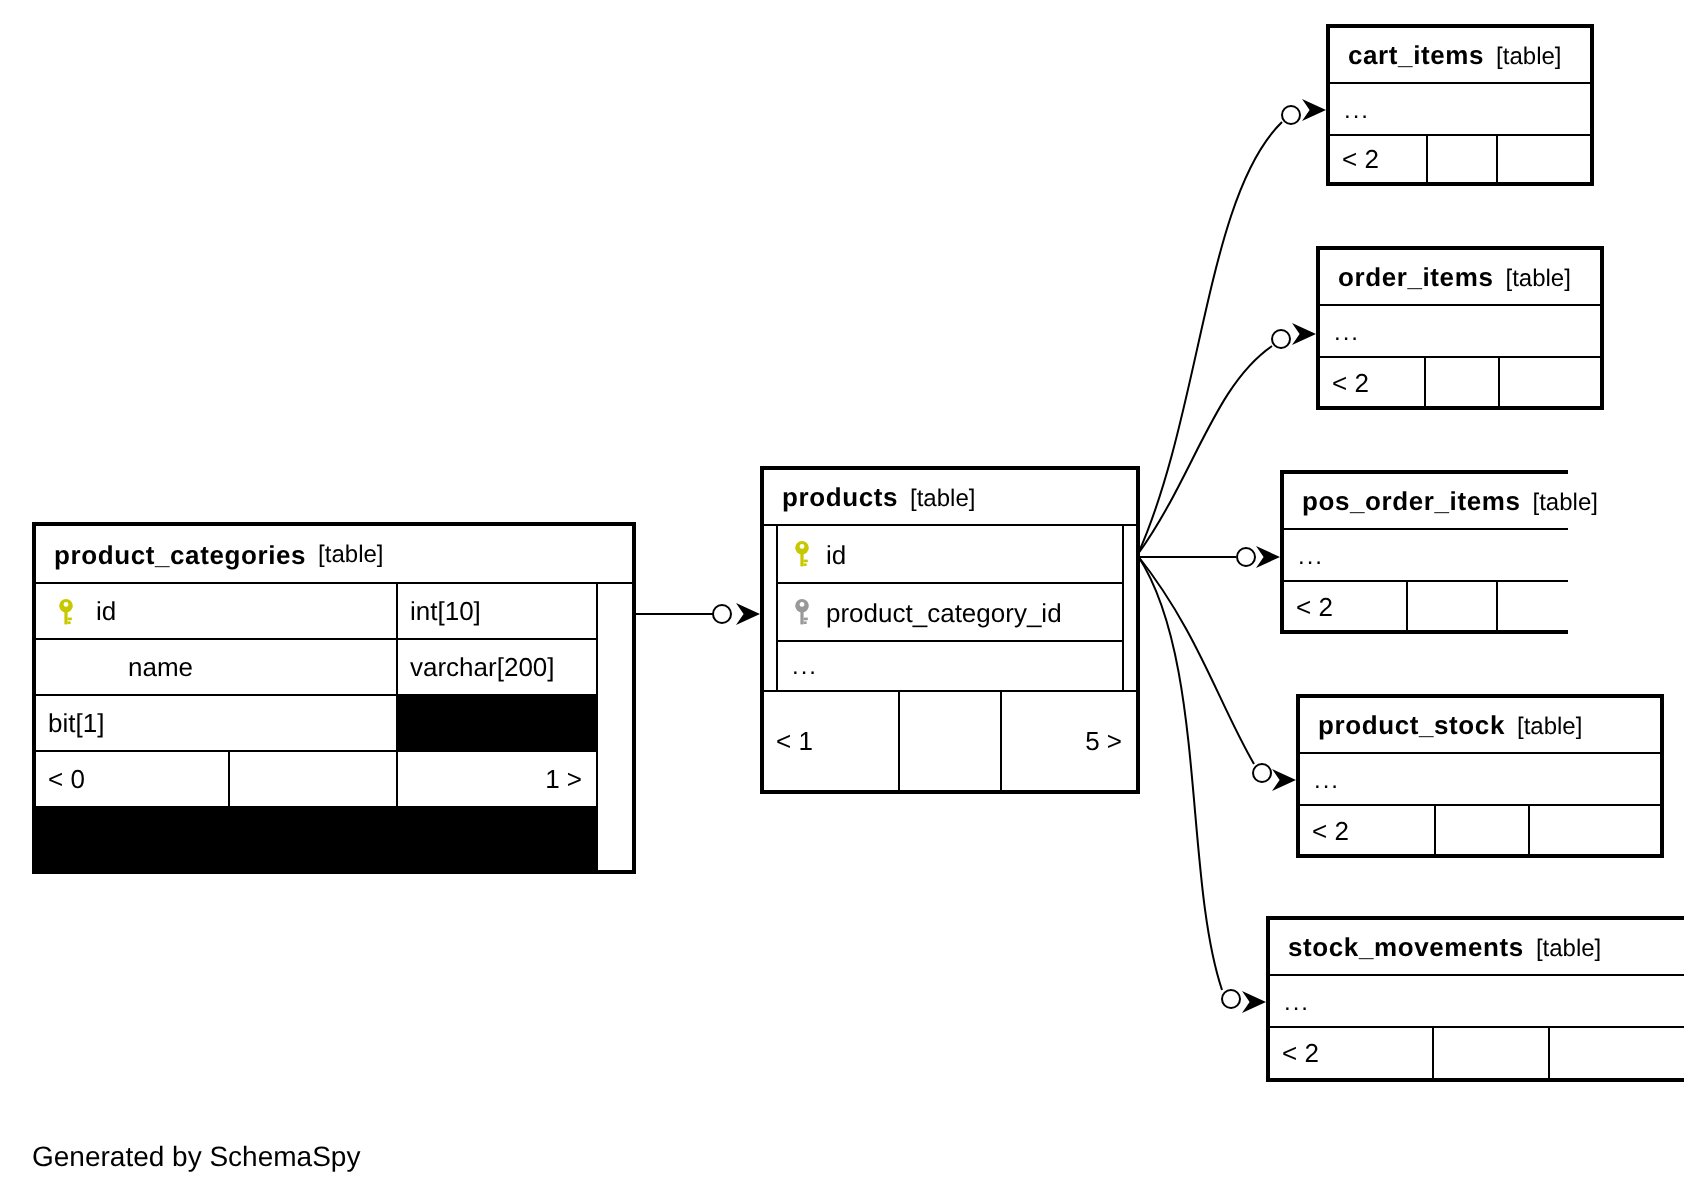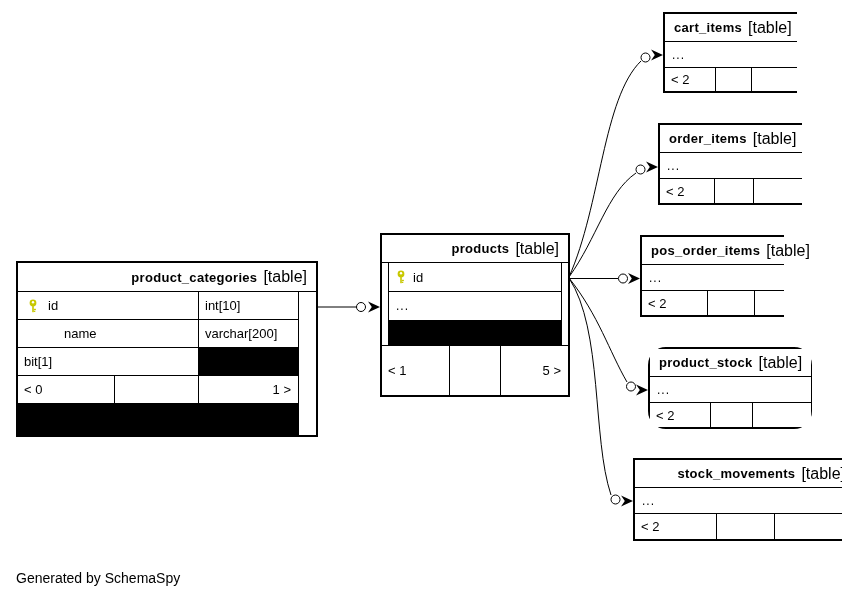--- a/index.html
+++ b/index.html
@@ -7,25 +7,25 @@
     width:842px;height:599px;position:relative;background:#ffffff;
     font-family:"Liberation Sans","DejaVu Sans",sans-serif;
     font-size:13px;color:#000;overflow:hidden;
   }
   #edges{position:absolute;left:0;top:0;z-index:0;}
   .tbl{
     position:absolute;z-index:1;background:#000;border:2px solid #000;
     display:grid;gap:1px;box-sizing:border-box;
   }
   .hdr{
-    background:#eeeeee;display:flex;justify-content:flex-end;
+    background:#eeeeee;display:flex;justify-content:flex-start;
     align-items:center;padding:0 9px;grid-column:1 / -1;
   }
   .hdr .ttl{font-weight:bold;font-size:13px;letter-spacing:.3px;}
-  .hdr .tag{font-size:16px;font-weight:normal;margin-left:6px;white-space:nowrap;}
+  .hdr .tag{font-size:12px;font-weight:normal;margin-left:6px;white-space:nowrap;}
   .cell{background:#fff;display:flex;align-items:center;box-sizing:border-box;}
   .frow{background:#000;display:grid;gap:1px;}
   .fname{position:relative;padding-left:30px;}
   .fname.nokey{padding-left:46px;}
   .ftype{padding-left:6px;}
   .keyic{position:absolute;left:9px;top:50%;transform:translateY(-50%);}
   .ellip{padding-left:7px;font-size:12px;letter-spacing:1px;}
   .foot{background:#000;display:grid;gap:1px;}
   .fl{padding-left:6px;}
   .fr{justify-content:flex-end;padding-right:7px;}
@@ -50,21 +50,21 @@
   #t-products .fname{padding-left:24px;}
   #t-products .keyic{left:6px;}
   #t-products .foot{grid-column:1 / -1;grid-template-columns:36% 27% 1fr;}
 
   
   .smalltbl{grid-template-columns:1fr;grid-template-rows:27px 25px 1fr;}
   .smalltbl .foot{grid-template-columns:37% 26% 1fr;}
   #t-cart{left:663px;top:12px;width:134px;height:81px;}
   #t-order{left:658px;top:123px;width:144px;height:82px;}
   #t-pos{left:640px;top:235px;width:144px;height:82px;}
-  #t-pstock{left:648px;top:347px;width:164px;height:82px;border-radius:18px;}
+  #t-pstock{left:648px;top:347px;width:184px;height:82px;}
   #t-smove{left:633px;top:458px;width:223px;height:83px;}
 
   #note{position:absolute;left:16px;top:570px;font-size:14px;z-index:1;}
 </style>
 </head>
 <body>
 
 <svg id="edges" width="842" height="599">
   <g stroke="#000" stroke-width="1" fill="none">
     <path d="M 318 307 L 357 307"></path>
@@ -143,20 +143,34 @@
           <circle cx="6" cy="4.4" r="3.4"></circle>
             <circle cx="6" cy="3.7" r="1.2" fill="#ffffff"></circle>
           <rect x="5.2" y="7.3" width="1.6" height="6.4"></rect>
           <rect x="6.8" y="10.3" width="2.1" height="1.3"></rect>
             <rect x="6.8" y="12.2" width="1.5" height="1.3"></rect>
         </g>
       </svg>
       <span>id</span>
     </div>
   </div>
+  <div class="frow">
+    <div class="cell fname">
+      <svg class="keyic" width="13" height="15" viewBox="0 0 13 15">
+        <g fill="#999999">
+          <circle cx="6" cy="4.4" r="3.4"></circle>
+            <circle cx="6" cy="3.7" r="1.2" fill="#ffffff"></circle>
+          <rect x="5.2" y="7.3" width="1.6" height="6.4"></rect>
+          <rect x="6.8" y="10.3" width="2.1" height="1.3"></rect>
+            <rect x="6.8" y="12.2" width="1.5" height="1.3"></rect>
+        </g>
+      </svg>
+      <span>product_category_id</span>
+    </div>
+  </div>
   <div class="cell ellip" style="grid-column:2;">...</div>
   <div class="foot">
     <div class="cell fl">&lt; 1</div>
     <div class="cell"></div>
     <div class="cell fr">5 &gt;</div>
   </div>
 </div>
 
 <div id="t-cart" class="tbl smalltbl">
   <div class="hdr cell">

